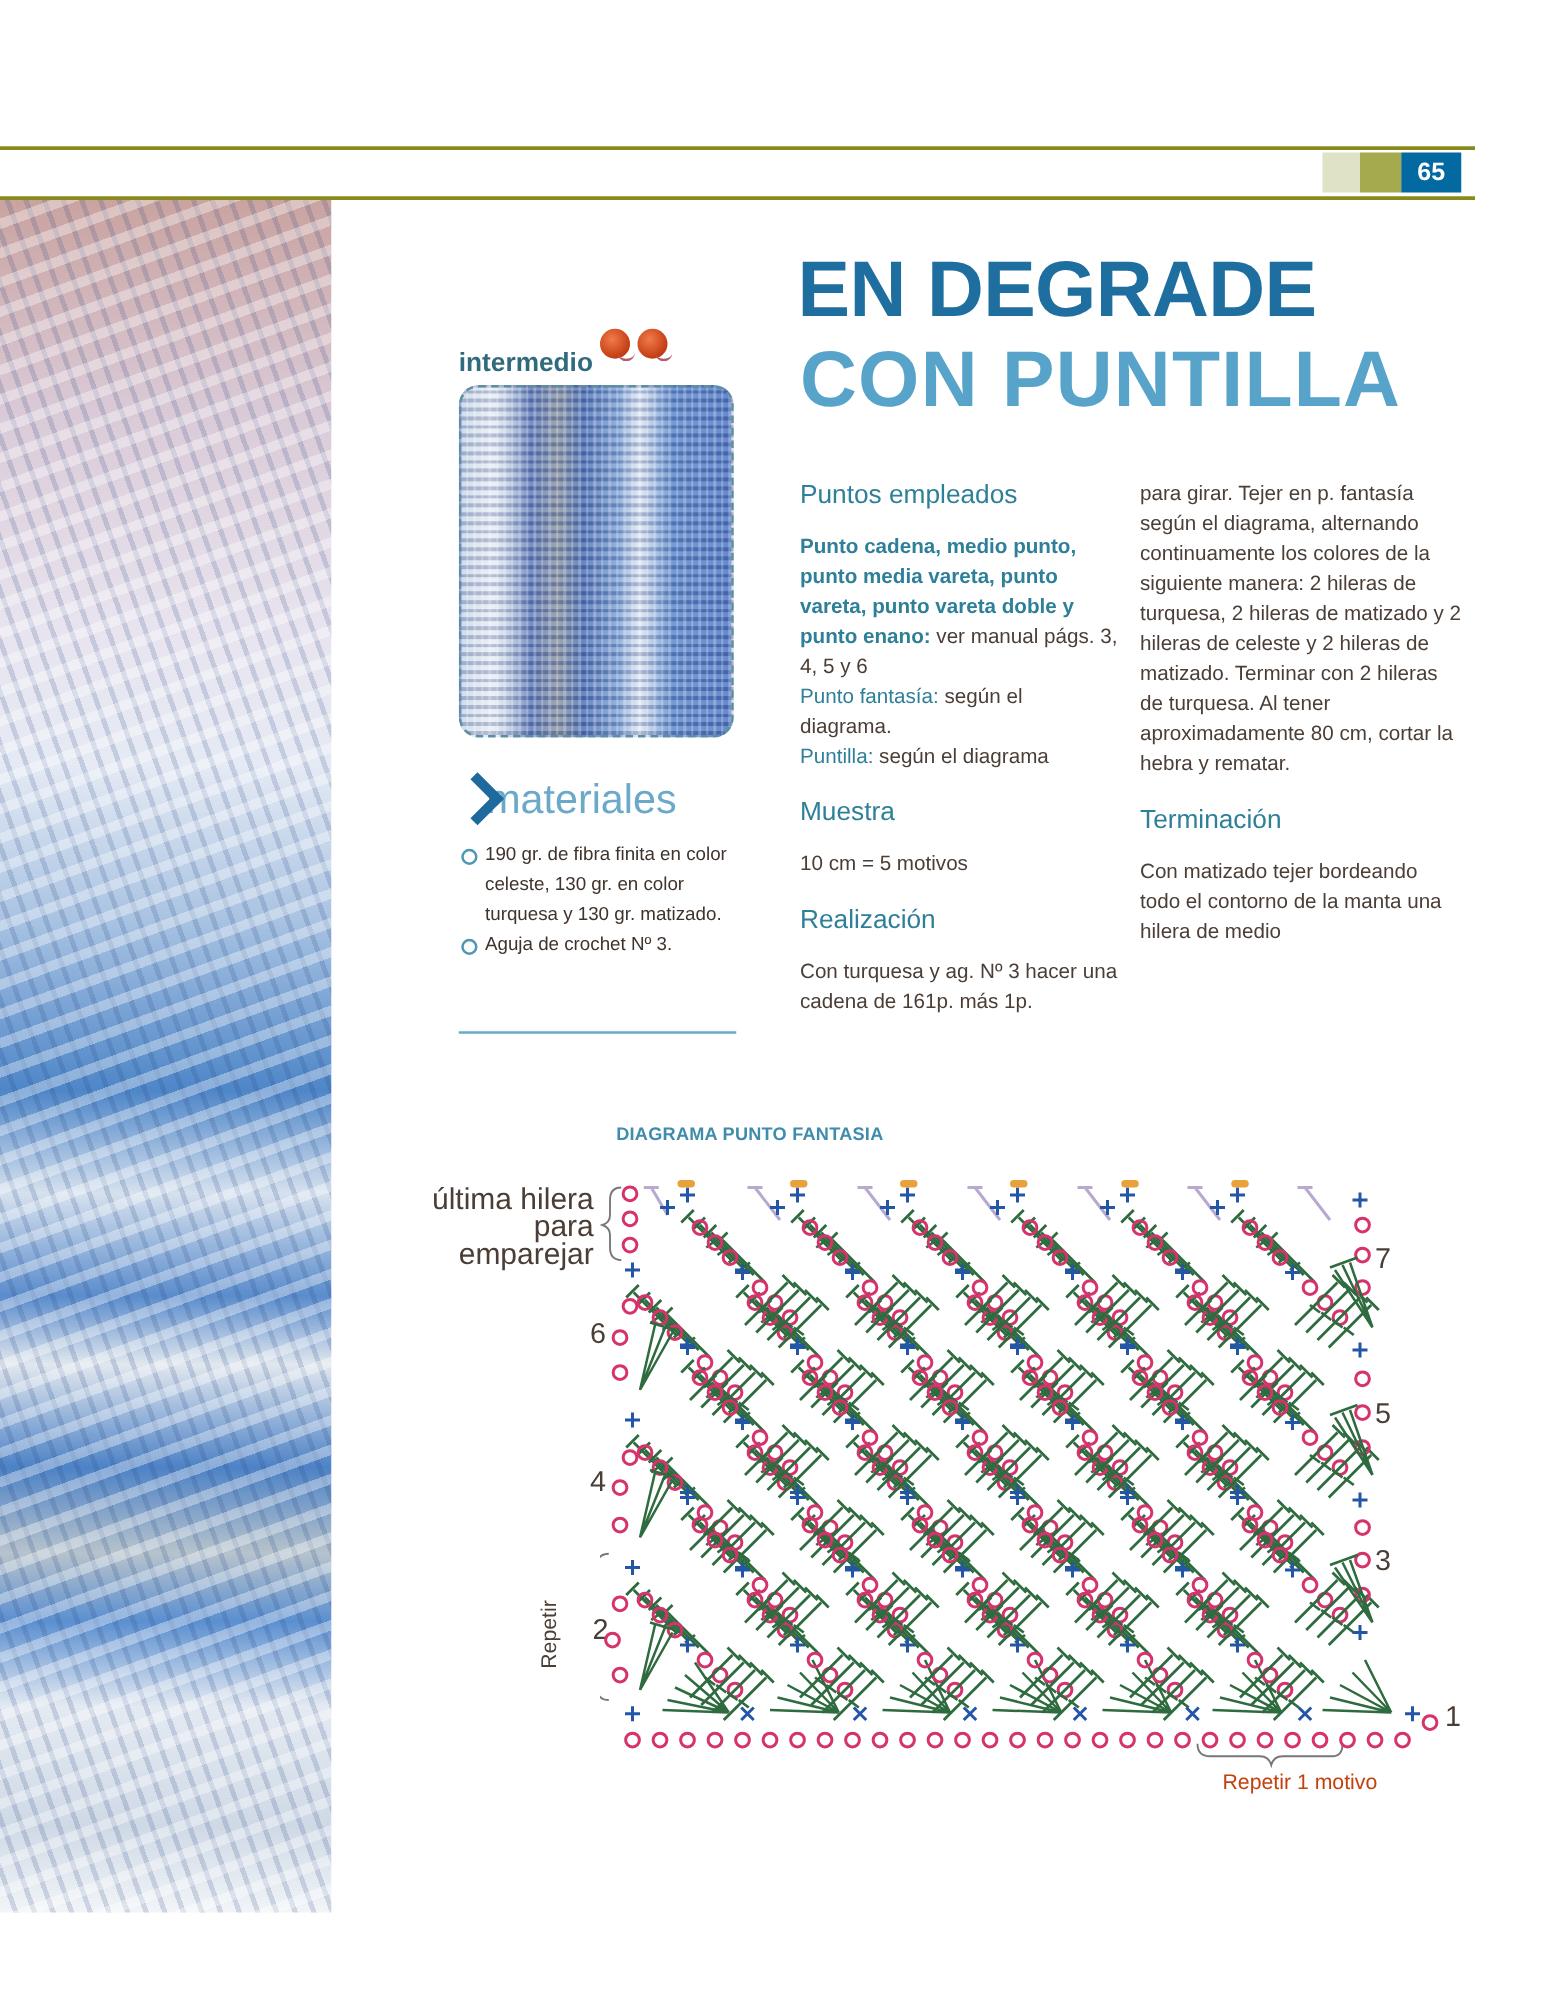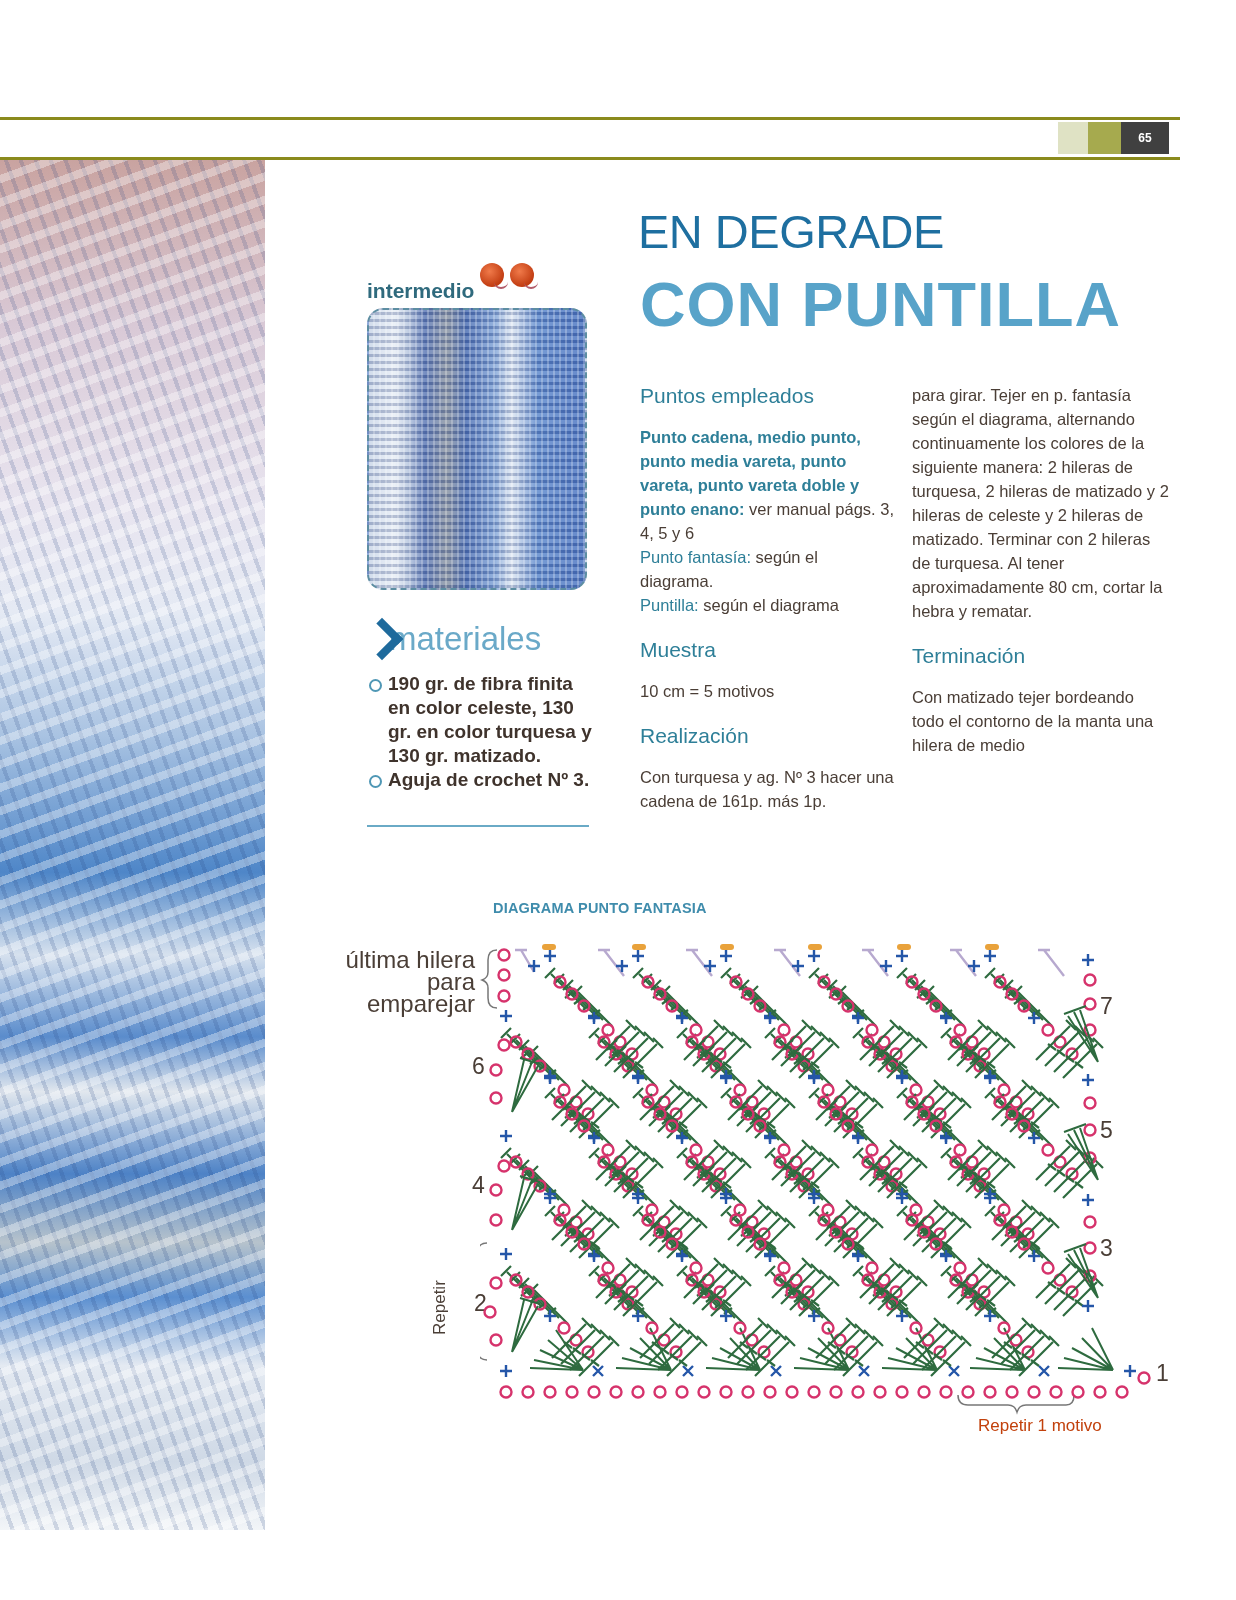--- a/index.html
+++ b/index.html
@@ -5,21 +5,21 @@
   * { margin:0; padding:0; box-sizing:border-box; }
   html, body { width:1236px; height:1600px; background:#ffffff; overflow:hidden; }
   body { position:relative; font-family:"DejaVu Sans", sans-serif; color:#4a3e36; }
 
   
   .rule-top { position:absolute; left:0; top:117px; width:1180px; height:3px; background:#8a8a1c; }
   .rule-bot { position:absolute; left:0; top:157px; width:1180px; height:3px; background:#8a8a1c; }
   .pagebox { position:absolute; top:122px; left:1058px; height:32px; display:flex; }
   .pagebox .s1 { width:30px; background:#dfe2c4; }
   .pagebox .s2 { width:33px; background:#a6aa4e; }
-  .pagebox .s3 { width:48px; background:#404040; color:#fff; font-family:"Liberation Sans",sans-serif; font-weight:bold; font-size:12px; text-align:center; line-height:32px; }
+  .pagebox .s3 { width:48px; background:#0369a1; color:#fff; font-family:"Liberation Sans",sans-serif; font-weight:bold; font-size:20px; text-align:center; line-height:32px; }
 
   
   .photo { position:absolute; left:0; top:160px; width:265px; height:1370px; overflow:hidden;
     background:
       repeating-linear-gradient(160deg, rgba(255,255,255,0) 0 14px, rgba(255,255,255,0.35) 14px 22px),
       repeating-linear-gradient(70deg, rgba(60,100,170,0) 0 10px, rgba(40,70,130,0.18) 10px 14px),
       linear-gradient(180deg, #c9a3a0 0%, #d9c9d6 12%, #e8e4ef 25%, #e5eaf4 33%, #a9c3e2 42%, #4e86c8 52%, #d6e1ee 58%, #5a8ccc 64%, #e1e7ee 68%, #4d82c6 74%, #b7c3cc 79%, #5b8fd0 83%, #e4eaf2 88%, #cfd9e6 95%, #f2f5f8 100%);
   }
 
   
@@ -35,27 +35,27 @@
       repeating-linear-gradient(90deg, rgba(255,255,255,0.0) 0 4px, rgba(255,255,255,0.25) 4px 6px),
       repeating-linear-gradient(0deg, rgba(30,50,110,0.25) 0 3px, rgba(255,255,255,0.15) 3px 7px),
       linear-gradient(90deg, #c9d6e8 0%, #e8eef6 12%, #b9c8e0 18%, #5d79b6 26%, #8b95a3 36%, #4e70b4 45%, #7fa2d6 58%, #dfe8f3 66%, #5e89cc 78%, #4d75c1 100%);
   }
 
   
   .mat-head { position:absolute; left:367px; top:618px; display:flex; align-items:center; }
   .chev { width:22px; height:42px; position:relative; }
   .chev::before { content:""; position:absolute; left:0; top:6px; width:22px; height:22px; border-right:8px solid #1e6a9c; border-bottom:8px solid #1e6a9c; transform:rotate(-45deg); transform-origin:center; }
   .mat-title { font-family:"Liberation Sans",sans-serif; font-size:33px; color:#6aa9c8; }
-  .mat-list { position:absolute; left:367px; top:672px; width:230px; list-style:none; font-family:"Liberation Sans",sans-serif; font-weight:bold; font-size:19px; line-height:24px; color:#3f332c; }
+  .mat-list { position:absolute; left:367px; top:672px; width:230px; list-style:none; font-family:"Liberation Sans",sans-serif; font-weight:normal; font-size:15px; line-height:24px; color:#3f332c; }
   .mat-list li { position:relative; padding-left:21px; }
   .mat-list li::before { content:""; position:absolute; left:2px; top:7px; width:9px; height:9px; border:2.5px solid #4f97b5; border-radius:50%; }
   .mat-line { position:absolute; left:367px; top:825px; width:222px; height:2px; background:#6aaac6; }
 
   
-  .title1 { position:absolute; left:638px; top:196px; font-family:"Liberation Sans",sans-serif; font-weight:normal; font-size:47px; letter-spacing:-0.5px; color:#1e6fa0; line-height:72px; }
+  .title1 { position:absolute; left:638px; top:196px; font-family:"Liberation Sans",sans-serif; font-weight:bold; font-size:63px; letter-spacing:-0.5px; color:#1e6fa0; line-height:72px; }
   .title2 { position:absolute; left:640px; top:268px; font-family:"Liberation Sans",sans-serif; font-weight:bold; font-size:63px; letter-spacing:1px; color:#58a3c9; line-height:72px; }
 
   
   .col { position:absolute; font-family:"Liberation Sans",sans-serif; font-size:16.5px; line-height:24px; color:#4a3e36; }
   .col1 { left:640px; top:383px; width:255px; }
   .col2 { left:912px; top:383px; width:258px; }
   .h { font-family:"Liberation Sans",sans-serif; font-weight:normal; font-size:21px; color:#2e7f98; line-height:26px; margin-bottom:0; }
   .h + p { margin-top:16px; }
   .kw { color:#2e7f98; font-weight:bold; }
   .kw2 { color:#2e7f98; }

